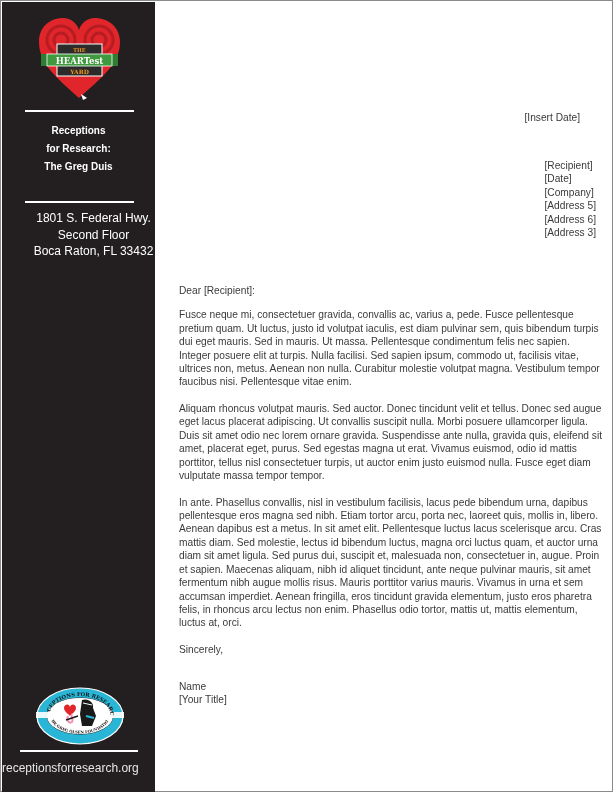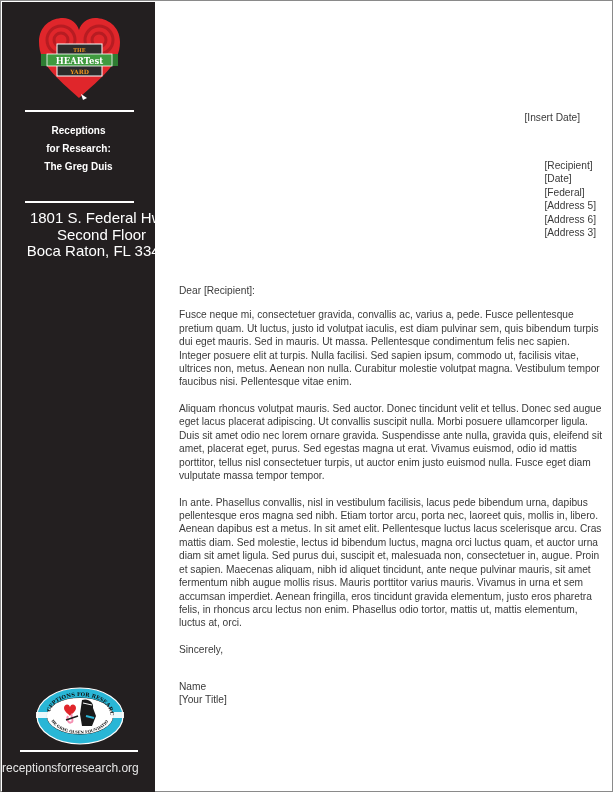--- a/index.html
+++ b/index.html
@@ -22,22 +22,22 @@
     }
     .rule.r1 { top: 108px; }
     .rule.r2 { top: 199px; }
     .rule.r3 { top: 748px; left: 18px; width: 118px; }
 
     .org-name {
       position: absolute; left: 0; top: 120px; width: 153px;
       font-weight: bold; font-size: 10px; line-height: 18.2px;
     }
     .address {
-      position: absolute; left: 8px; top: 208px; width: 183px;
-      font-size: 15px; line-height: 16.5px;
+      position: absolute; left: 0; top: 208px; width: 183px;
+      font-size: 12px; line-height: 16.5px;
     }
     .logo-bottom {
       position: absolute; left: 34px; top: 684px; width: 88px; height: 60px;
     }
     .website {
       position: absolute; left: 0; top: 759px; width: 121px;
       font-size: 12px; color: #e6e6e6;
     }
 
     .letter { color: #3a3a3a; font-size: 10.2px; line-height: 13.4px; }
@@ -122,21 +122,21 @@
 
     <div class="website">receptionsforresearch.org</div>
   </aside>
 
   <main class="letter">
     <div class="date">[Insert Date]</div>
 
     <div class="recipient-block">
       <div>[Recipient]</div>
       <div>[Date]</div>
-      <div>[Federal]</div>
+      <div>[Company]</div>
       <div>[Address 5]</div>
       <div>[Address 6]</div>
       <div>[Address 3]</div>
     </div>
 
     <div class="body-text">
       <p class="salutation">Dear [Recipient]:</p>
       <p>Fusce neque mi, consectetuer gravida, convallis ac, varius a, pede. Fusce pellentesque pretium quam. Ut luctus, justo id volutpat iaculis, est diam pulvinar sem, quis bibendum turpis dui eget mauris. Sed in mauris. Ut massa. Pellentesque condimentum felis nec sapien. Integer posuere elit at turpis. Nulla facilisi. Sed sapien ipsum, commodo ut, facilisis vitae, ultrices non, metus. Aenean non nulla. Curabitur molestie volutpat magna. Vestibulum tempor faucibus nisi. Pellentesque vitae enim.</p>
       <p>Aliquam rhoncus volutpat mauris. Sed auctor. Donec tincidunt velit et tellus. Donec sed augue eget lacus placerat adipiscing. Ut convallis suscipit nulla. Morbi posuere ullamcorper ligula. Duis sit amet odio nec lorem ornare gravida. Suspendisse ante nulla, gravida quis, eleifend sit amet, placerat eget, purus. Sed egestas magna ut erat. Vivamus euismod, odio id mattis porttitor, tellus nisl consectetuer turpis, ut auctor enim justo euismod nulla. Fusce eget diam vulputate massa tempor tempor.</p>
       <p>In ante. Phasellus convallis, nisl in vestibulum facilisis, lacus pede bibendum urna, dapibus pellentesque eros magna sed nibh. Etiam tortor arcu, porta nec, laoreet quis, mollis in, libero. Aenean dapibus est a metus. In sit amet elit. Pellentesque luctus lacus scelerisque arcu. Cras mattis diam. Sed molestie, lectus id bibendum luctus, magna orci luctus quam, et auctor urna diam sit amet ligula. Sed purus dui, suscipit et, malesuada non, consectetuer in, augue. Proin et sapien. Maecenas aliquam, nibh id aliquet tincidunt, ante neque pulvinar mauris, sit amet fermentum nibh augue mollis risus. Mauris porttitor varius mauris. Vivamus in urna et sem accumsan imperdiet. Aenean fringilla, eros tincidunt gravida elementum, justo eros pharetra felis, in rhoncus arcu lectus non enim. Phasellus odio tortor, mattis ut, mattis elementum, luctus at, orci.</p>

